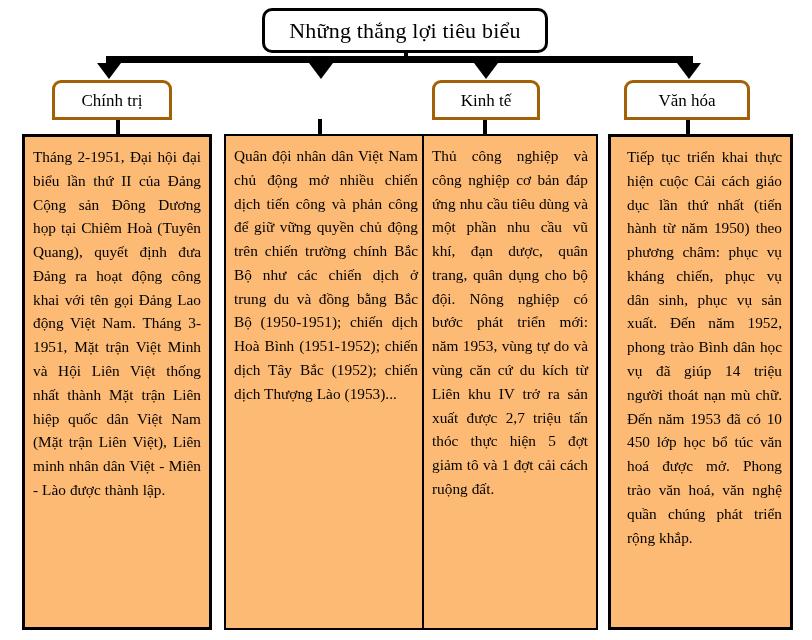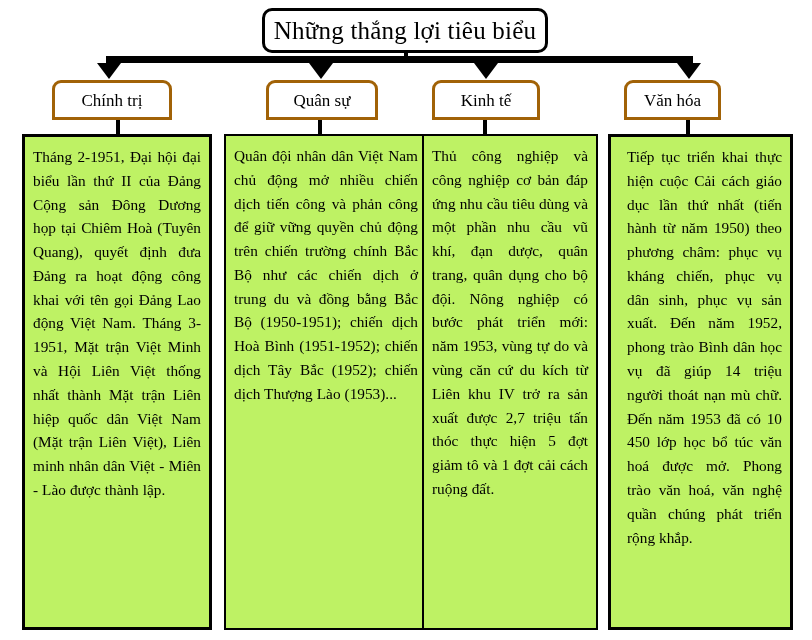--- a/index.html
+++ b/index.html
@@ -32,21 +32,21 @@
     height: 45px;
     border: 3px solid #000;
     border-radius: 10px;
     background: #fff;
     display: flex;
     align-items: center;
     justify-content: center;
     z-index: 5;
   }
   .title-box .label {
-    font-size: 25px;
+    font-size: 22px;
     line-height: 1;
     letter-spacing: 0.2px;
     white-space: nowrap;
   }
 
   
   .trunk {
     position: absolute;
     left: 404px;
     top: 51px;
@@ -113,21 +113,21 @@
     background: #000;
     z-index: 1;
   }
 
   
   .content-box {
     position: absolute;
     top: 134px;
     height: 496px;
     border: 3px solid #000;
-    background: #bef264;
+    background: #fdba74;
     padding: 8px 8px 4px 8px;
     z-index: 4;
   }
   .content-box.thin { border-width: 2px; }
   .content-box .body {
     font-size: 15.3px;
     line-height: 1.555;
     text-align: justify;
     text-justify: inter-word;
     hyphens: none;
@@ -151,27 +151,24 @@
   <div class="bus-drop" style="left:686px;"></div>
 
   <div class="arrowhead" style="left:97px;"></div>
   <div class="arrowhead" style="left:309px;"></div>
   <div class="arrowhead" style="left:474px;"></div>
   <div class="arrowhead" style="left:677px;"></div>
 
   <div class="cat-box" style="left:52px; width:120px;">
     <span class="label">Chính trị</span>
   </div>
-  <div class="cat-box" style="left:266px; width:112px;">
-    <span class="label">Quân sự</span>
-  </div>
   <div class="cat-box" style="left:432px; width:108px;justify-content:center;">
     <span class="label">Kinh tế</span>
   </div>
-  <div class="cat-box" style="left:624px; width:97px;">
+  <div class="cat-box" style="left:624px; width:126px;">
     <span class="label">Văn hóa</span>
   </div>
 
   <div class="stem" style="left:116px;"></div>
   <div class="stem" style="left:318px;"></div>
   <div class="stem" style="left:483px;"></div>
   <div class="stem" style="left:686px;"></div>
 
   <div class="content-box" style="left:22px; width:190px;">
     <div class="body">Tháng 2-1951, Đại hội đại biểu lần thứ II của Đảng Cộng sản Đông Dương họp tại Chiêm Hoà (Tuyên Quang), quyết định đưa Đảng ra hoạt động công khai với tên gọi Đảng Lao động Việt Nam. Tháng 3-1951, Mặt trận Việt Minh và Hội Liên Việt thống nhất thành Mặt trận Liên hiệp quốc dân Việt Nam (Mặt trận Liên Việt), Liên minh nhân dân Việt - Miên - Lào được thành lập.</div>

